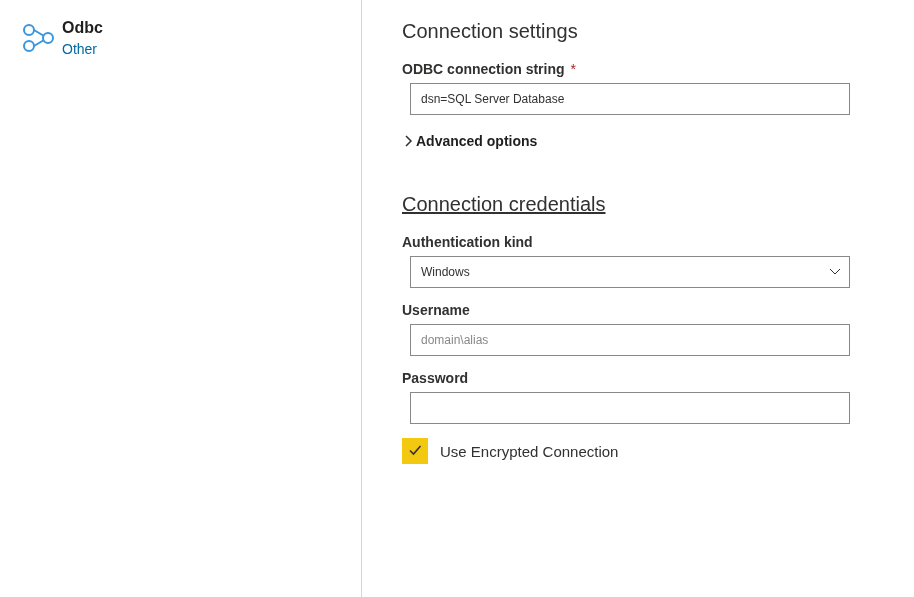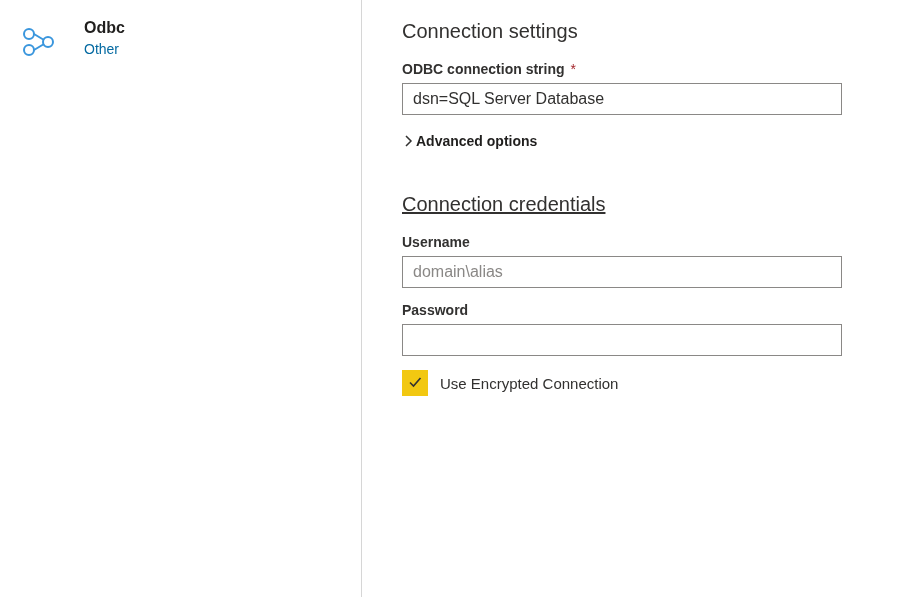--- a/index.html
+++ b/index.html
@@ -19,22 +19,22 @@
     height: 597px;
   }
   
   .left-panel {
     width: 362px;
     border-right: 1px solid #d6d6d6;
     padding: 18px 20px;
   }
   .connector-row {
     display: flex;
-    align-items: flex-end;
-    gap: 28px;
+    align-items: flex-start;
+    gap: 6px;
   }
   .connector-icon-slot {
     width: 36px;
     height: 36px;
     display: flex;
     align-items: flex-start;
     justify-content: center;
     padding-top: 2px;
   }
   .connector-title {
@@ -74,25 +74,26 @@
   }
   .required-mark {
     color: #a4262c;
     font-weight: 400;
     margin-left: 2px;
   }
   .text-input, .select-box {
     width: 440px;
     height: 32px;
     border: 1px solid #8a8886;
-    font-size: 16px;
+    font-size: 12px;
     padding: 4px 10px;
     font-family: inherit;
     color: #323130;
     background: #fff;
+    margin-left: 8px;
   }
   .text-input::placeholder {
     color: #8a8886;
   }
   .field-group { margin-bottom: 14px; }
   .advanced-row {
     display: flex;
     align-items: center;
     gap: 0;
     margin-top: 18px;
@@ -188,20 +189,31 @@
         <svg width="10" height="14" viewBox="0 0 10 14">
             <path d="M2 2 L7 7 L2 12" fill="none" stroke="#323130" stroke-width="1.5"></path>
           </svg>
       </span>
       <span class="advanced-label">Advanced options</span>
     </div>
 
     <h2 class="section-heading second">Connection credentials</h2>
 
 
+    <div class="field-group">
+      <label class="field-label">Authentication kind</label>
+      <div class="select-box">
+        <span class="select-value">Windows</span>
+        <span>
+          <svg width="16" height="16" viewBox="0 0 16 16">
+              <path d="M3 6 L8 11 L13 6" fill="none" stroke="#323130" stroke-width="1"></path>
+            </svg>
+        </span>
+      </div>
+    </div>
 
     <div class="field-group">
       <label class="field-label">Username</label>
       <input type="text" class="text-input" placeholder="domain\alias" style="">
     </div>
 
     <div class="field-group">
       <label class="field-label">Password</label>
       <input type="password" class="text-input" value="" style="">
     </div>

